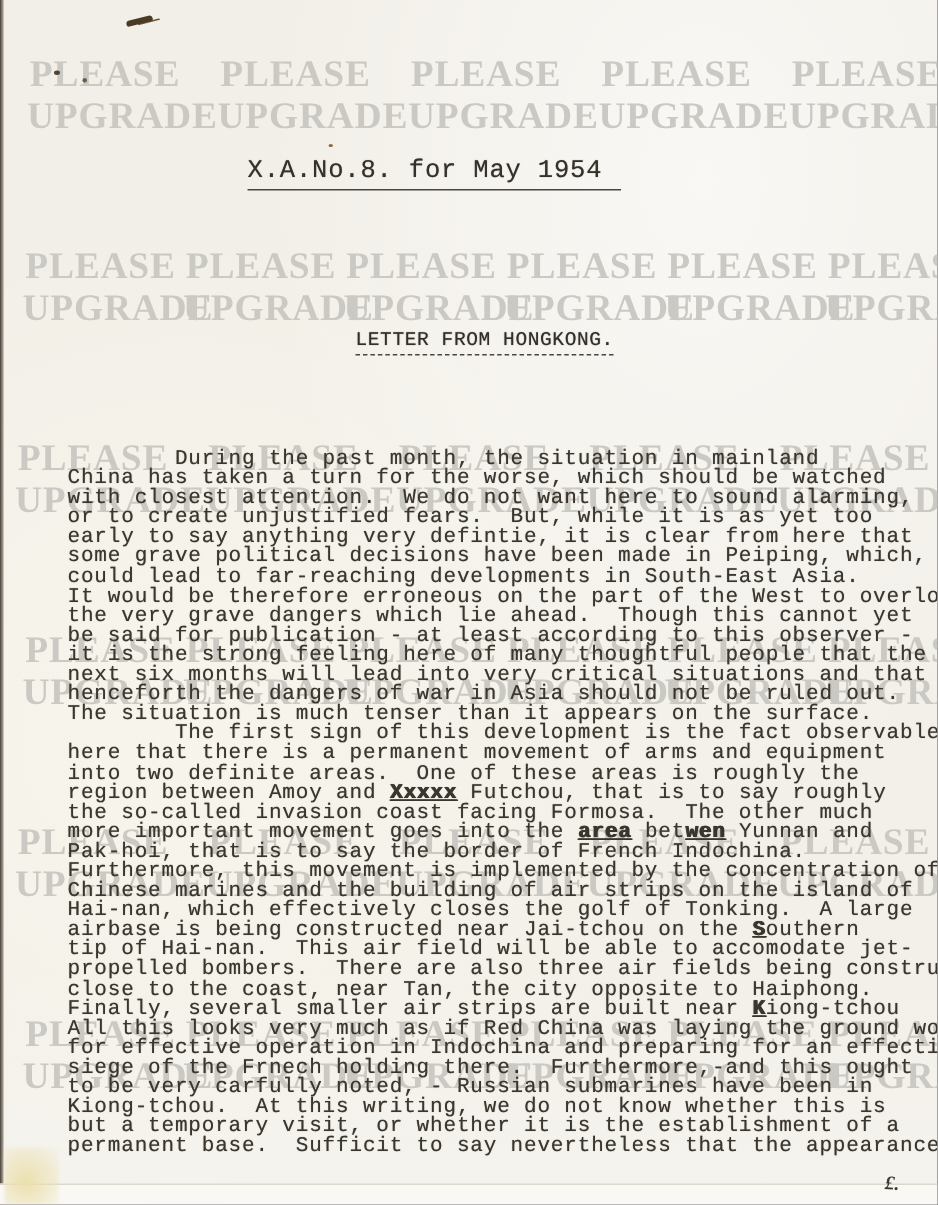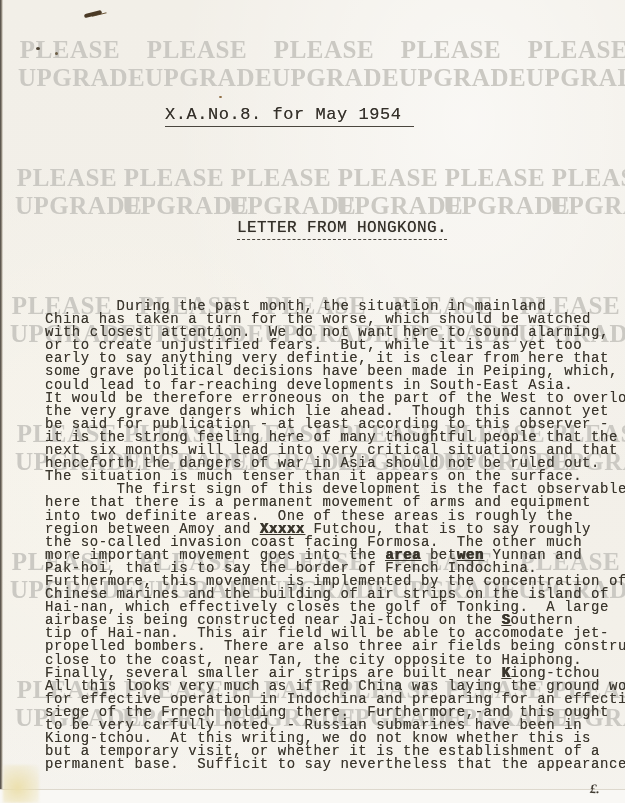--- a/index.html
+++ b/index.html
@@ -33,21 +33,21 @@
     position:absolute;left:130px;top:105px;
     font-size:17px;letter-spacing:0.55px;white-space:pre;
     color:#34302a;
     border-bottom:1.5px solid #4a463e;
     padding:0 12px 2px 0;
     text-shadow:0 0 0.6px rgba(55,50,40,0.65);
     margin-left:35px;
   }
   .doc-title{
     position:absolute;left:237px;top:219px;
-    font-size:16px;letter-spacing:0.4px;white-space:pre;
+    font-size:13px;letter-spacing:0.4px;white-space:pre;
     color:#332f28;
     border-bottom:1.5px dashed #4a463e;
     padding-bottom:2px;
     text-shadow:0 0 0.7px rgba(50,45,36,0.7);
   }
   .letter-body{
     position:absolute;left:45px;top:300px;width:700px;
     font-size:14px;line-height:13.1px;letter-spacing:0.55px;
     white-space:pre;color:#3a362d;
     text-shadow:0 0 0.6px rgba(60,54,44,0.6);

